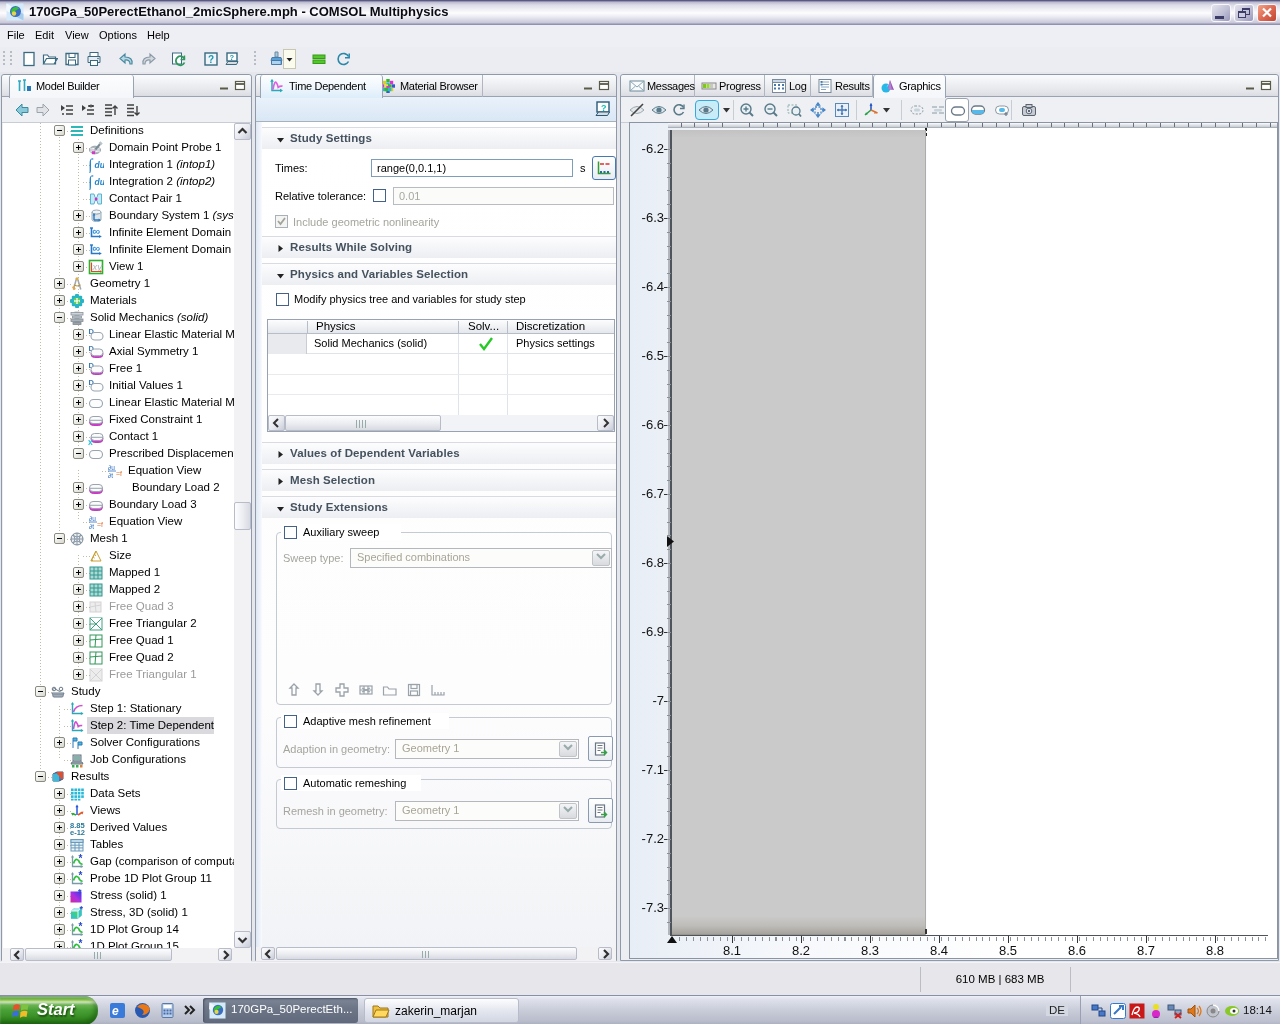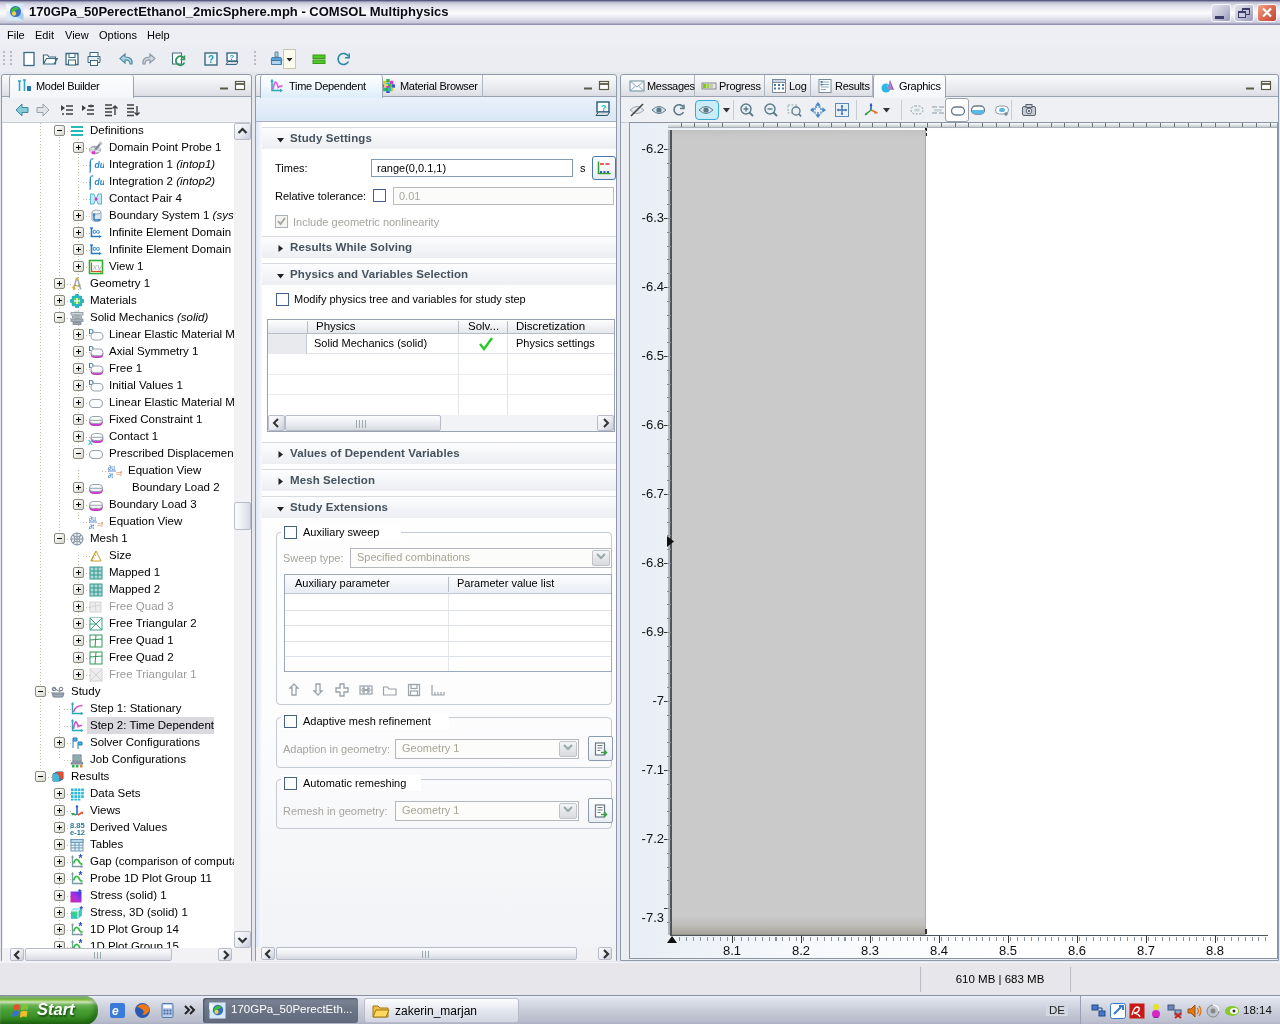--- a/index.html
+++ b/index.html
@@ -279,21 +279,21 @@
         </svg>
       </div>
       <div class="abs" style="left:106px;top:51.5px;white-space:nowrap;color:#000;">Integration 2 <i>(intop2)</i></div>
       <div class="abs" style="left:85px;top:68px;width:16px;height:16px;">
         <svg width="16" height="16" viewBox="0 0 16 16" style="position:absolute;left:0;top:0">
           <path d="M2.5 3 h3.5 q0.5 4 3 5 q-2.5 1 -3 5 h-3.5 z" fill="#c4eaf4" stroke="#5ab4d4"></path>
           <path d="M13.5 3 h-3.5 q-0.5 4 -3 5 q2.5 1 3 5 h3.5 z" fill="#c4eaf4" stroke="#5ab4d4"></path>
           <rect x="6.8" y="6.8" width="2.6" height="2.6" fill="#d030c0"></rect>
         </svg>
       </div>
-      <div class="abs" style="left:106px;top:68.5px;white-space:nowrap;color:#000;">Contact Pair 4</div>
+      <div class="abs" style="left:106px;top:68.5px;white-space:nowrap;color:#000;">Contact Pair 1</div>
       <div class="abs" style="left:70px;top:87px;width:11px;height:11px;background:linear-gradient(135deg,#ffffff,#d8d8d0);border:1px solid #8a8a80;border-radius:2px;"></div>
       <div class="abs" style="left:73px;top:92px;width:5px;height:1px;background:#000;"></div>
       <div class="abs" style="left:75px;top:90px;width:1px;height:5px;background:#000;"></div>
       <div class="abs" style="left:85px;top:85px;width:16px;height:16px;">
         <svg width="16" height="16" viewBox="0 0 16 16" style="position:absolute;left:0;top:0">
           <path d="M4 4 a4.5 2 0 0 0 9 0 v7.5 a4.5 2 0 0 1 -9 0 z" fill="#dde5eb" stroke="#9aaab6"></path>
           <ellipse cx="8.5" cy="4" rx="4.5" ry="2" fill="#eff3f7" stroke="#9aaab6"></ellipse>
           <path d="M6 12 V6.5 M6 12 H11.5" stroke="#2878c0" stroke-width="1.4" fill="none"></path>
           <path d="M6 5 l-1.4 2.4 h2.8 z" fill="#2878c0"></path>
           <path d="M13 12 l-2.4 -1.4 v2.8 z" fill="#2878c0"></path>
@@ -1000,32 +1000,20 @@
     <div class="abs" style="left:20px;top:457px;width:336px;height:173px;border:1px solid #c4cad2;border-radius:4px;"></div>
     <div class="abs" style="left:25px;top:449px;width:120px;height:16px;background:#fff;"></div>
     <div class="abs" style="left:28px;top:451px;width:13px;height:13px;background:#fff;border:1px solid #44618a;"></div>
     <span class="abs" style="left:47px;top:451px;">Auxiliary sweep</span>
     <span class="abs" style="left:27px;top:477px;color:#a5a59e;">Sweep type:</span>
     <div class="abs" style="left:94px;top:473px;width:262px;height:20px;background:#fcfcfa;border:1px solid #b4b8bc;">
       <span class="abs" style="left:6px;top:2px;color:#a8a496;">Specified combinations</span>
       <div class="abs" style="right:1px;top:1px;width:18px;height:16px;background:linear-gradient(to bottom,#f4f5f7,#d8dade);border:1px solid #c0c4c8;border-radius:2px;"><svg width="16" height="14">
           <path d="M4 3 l4 4 l4 -4" stroke="#9aa" stroke-width="2" fill="none"></path>
         </svg></div>
-    </div>
-    <div class="abs" style="left:28px;top:499px;width:328px;height:98px;border:1px solid #9aa8c0;background:#fff;">
-      <div class="abs" style="left:0;top:0;width:326px;height:19px;background:linear-gradient(to bottom,#fdfdfe 0,#e9edf4 100%);border-bottom:1px solid #c0c6ce;">
-        <div class="abs" style="left:163px;top:2px;width:1px;height:15px;background:#b8bec8;"></div>
-        <span class="abs" style="left:10px;top:2px;">Auxiliary parameter</span>
-        <span class="abs" style="left:172px;top:2px;">Parameter value list</span>
-      </div>
-      <div class="abs" style="left:163px;top:19px;width:1px;height:77px;background:#e4e7ec;"></div>
-      <div class="abs" style="left:0;top:35px;width:326px;height:1px;background:#dde1e8;"></div>
-      <div class="abs" style="left:0;top:50px;width:326px;height:1px;background:#dde1e8;"></div>
-      <div class="abs" style="left:0;top:66px;width:326px;height:1px;background:#dde1e8;"></div>
-      <div class="abs" style="left:0;top:81px;width:326px;height:1px;background:#dde1e8;"></div>
     </div>
     <div class="abs" style="left:30px;top:607px;width:16px;height:16px;">
       <svg width="16" height="16" viewBox="0 0 16 16" style="position:absolute;left:0;top:0">
         <path d="M8 2 L12 6 H10 V13 H6 V6 H4 Z" fill="none" stroke="#9aa2aa" stroke-width="1.3"></path>
       </svg>
     </div>
     <div class="abs" style="left:54px;top:607px;width:16px;height:16px;">
       <svg width="16" height="16" viewBox="0 0 16 16" style="position:absolute;left:0;top:0">
         <path d="M8 13 L12 9 H10 V2 H6 V9 H4 Z" fill="none" stroke="#9aa2aa" stroke-width="1.3"></path>
       </svg>
@@ -1342,21 +1330,21 @@
       <div class="abs" style="left:0px;top:432px;width:34px;text-align:right;font-size:13px;color:#111;">-6.8</div>
       <div class="abs" style="left:34px;top:440px;width:7px;height:1px;background:#333;"></div>
       <div class="abs" style="left:0px;top:501px;width:34px;text-align:right;font-size:13px;color:#111;">-6.9</div>
       <div class="abs" style="left:34px;top:509px;width:7px;height:1px;background:#333;"></div>
       <div class="abs" style="left:0px;top:570px;width:34px;text-align:right;font-size:13px;color:#111;">-7</div>
       <div class="abs" style="left:34px;top:578px;width:7px;height:1px;background:#333;"></div>
       <div class="abs" style="left:0px;top:639px;width:34px;text-align:right;font-size:13px;color:#111;">-7.1</div>
       <div class="abs" style="left:34px;top:647px;width:7px;height:1px;background:#333;"></div>
       <div class="abs" style="left:0px;top:708px;width:34px;text-align:right;font-size:13px;color:#111;">-7.2</div>
       <div class="abs" style="left:34px;top:716px;width:7px;height:1px;background:#333;"></div>
-      <div class="abs" style="left:0px;top:777px;width:34px;text-align:right;font-size:13px;color:#111;margin-top:10px;">-7.3</div>
+      <div class="abs" style="left:0px;top:777px;width:34px;text-align:right;font-size:13px;color:#111;">-7.3</div>
       <div class="abs" style="left:34px;top:785px;width:7px;height:1px;background:#333;"></div>
       <div class="abs" style="left:37px;top:26px;width:4px;height:785px;background-image:repeating-linear-gradient(to bottom,#8a9098 0,#8a9098 1px,transparent 1px,transparent 13.8px);"></div>
       <div class="abs" style="left:87px;top:820px;width:30px;text-align:center;font-size:13px;color:#111;">8.1</div>
       <div class="abs" style="left:102px;top:813px;width:1px;height:7px;background:#333;"></div>
       <div class="abs" style="left:156px;top:820px;width:30px;text-align:center;font-size:13px;color:#111;">8.2</div>
       <div class="abs" style="left:171px;top:813px;width:1px;height:7px;background:#333;"></div>
       <div class="abs" style="left:225px;top:820px;width:30px;text-align:center;font-size:13px;color:#111;">8.3</div>
       <div class="abs" style="left:240px;top:813px;width:1px;height:7px;background:#333;"></div>
       <div class="abs" style="left:294px;top:820px;width:30px;text-align:center;font-size:13px;color:#111;">8.4</div>
       <div class="abs" style="left:309px;top:813px;width:1px;height:7px;background:#333;"></div>

